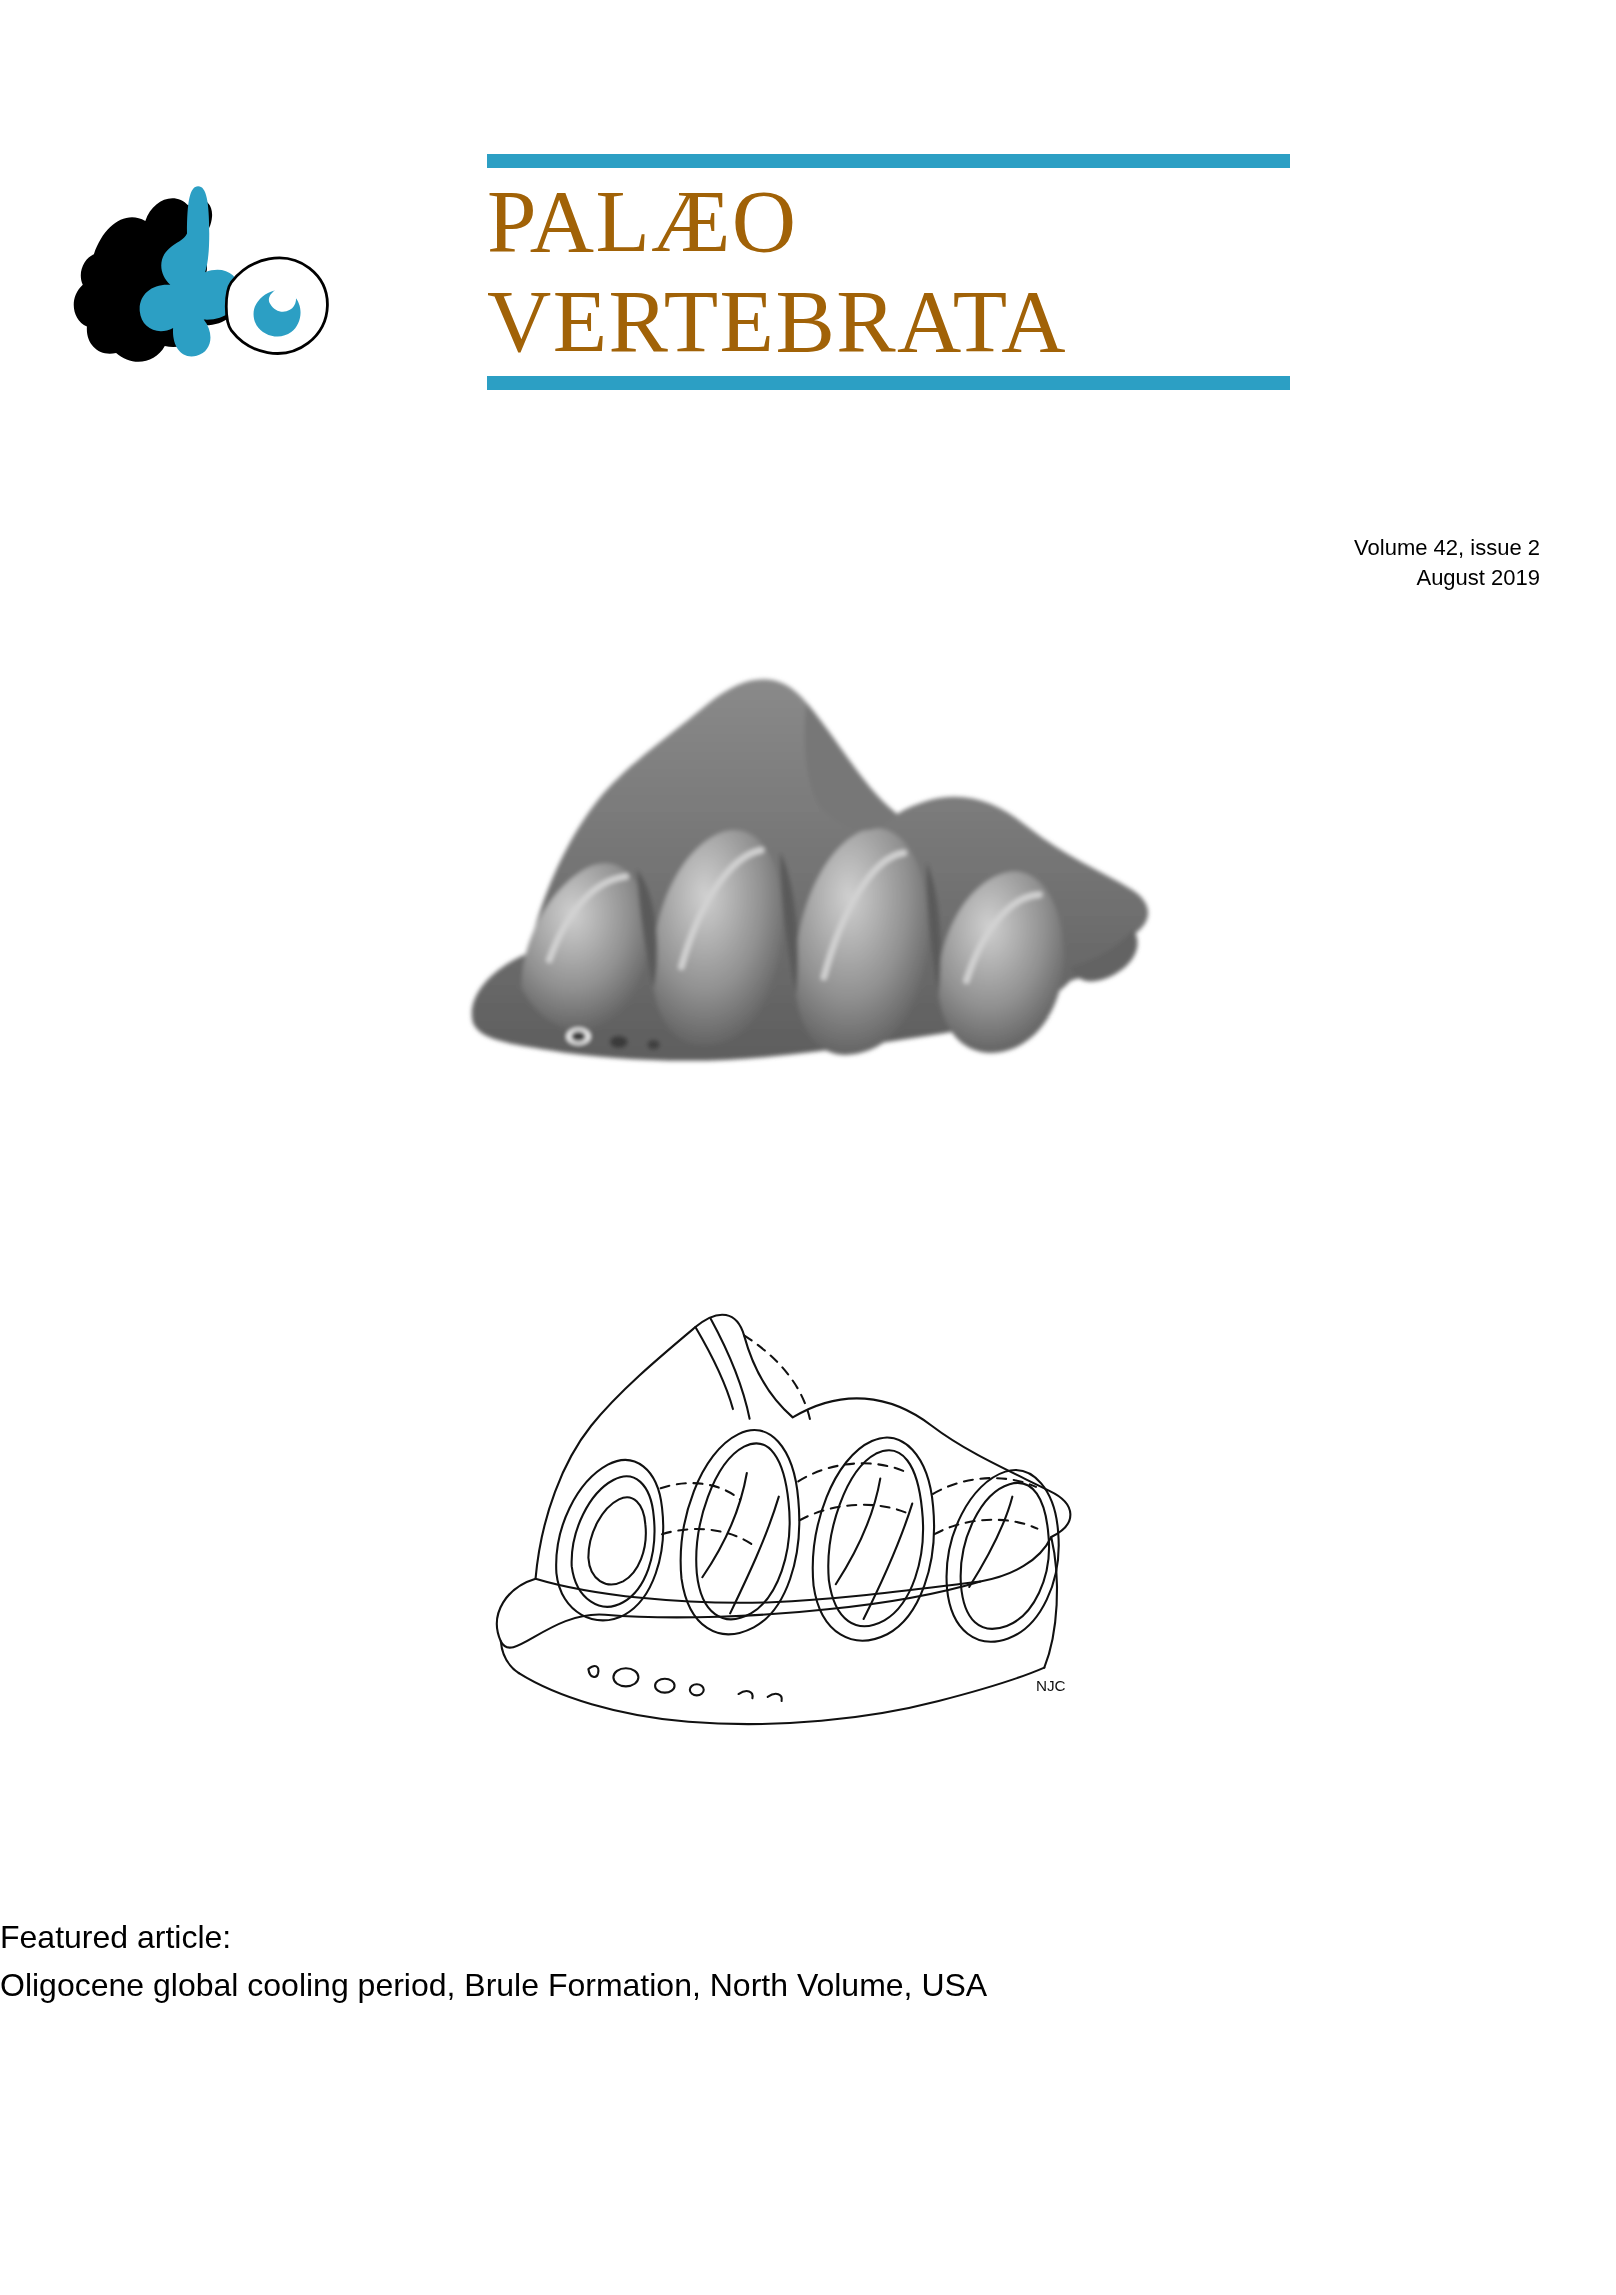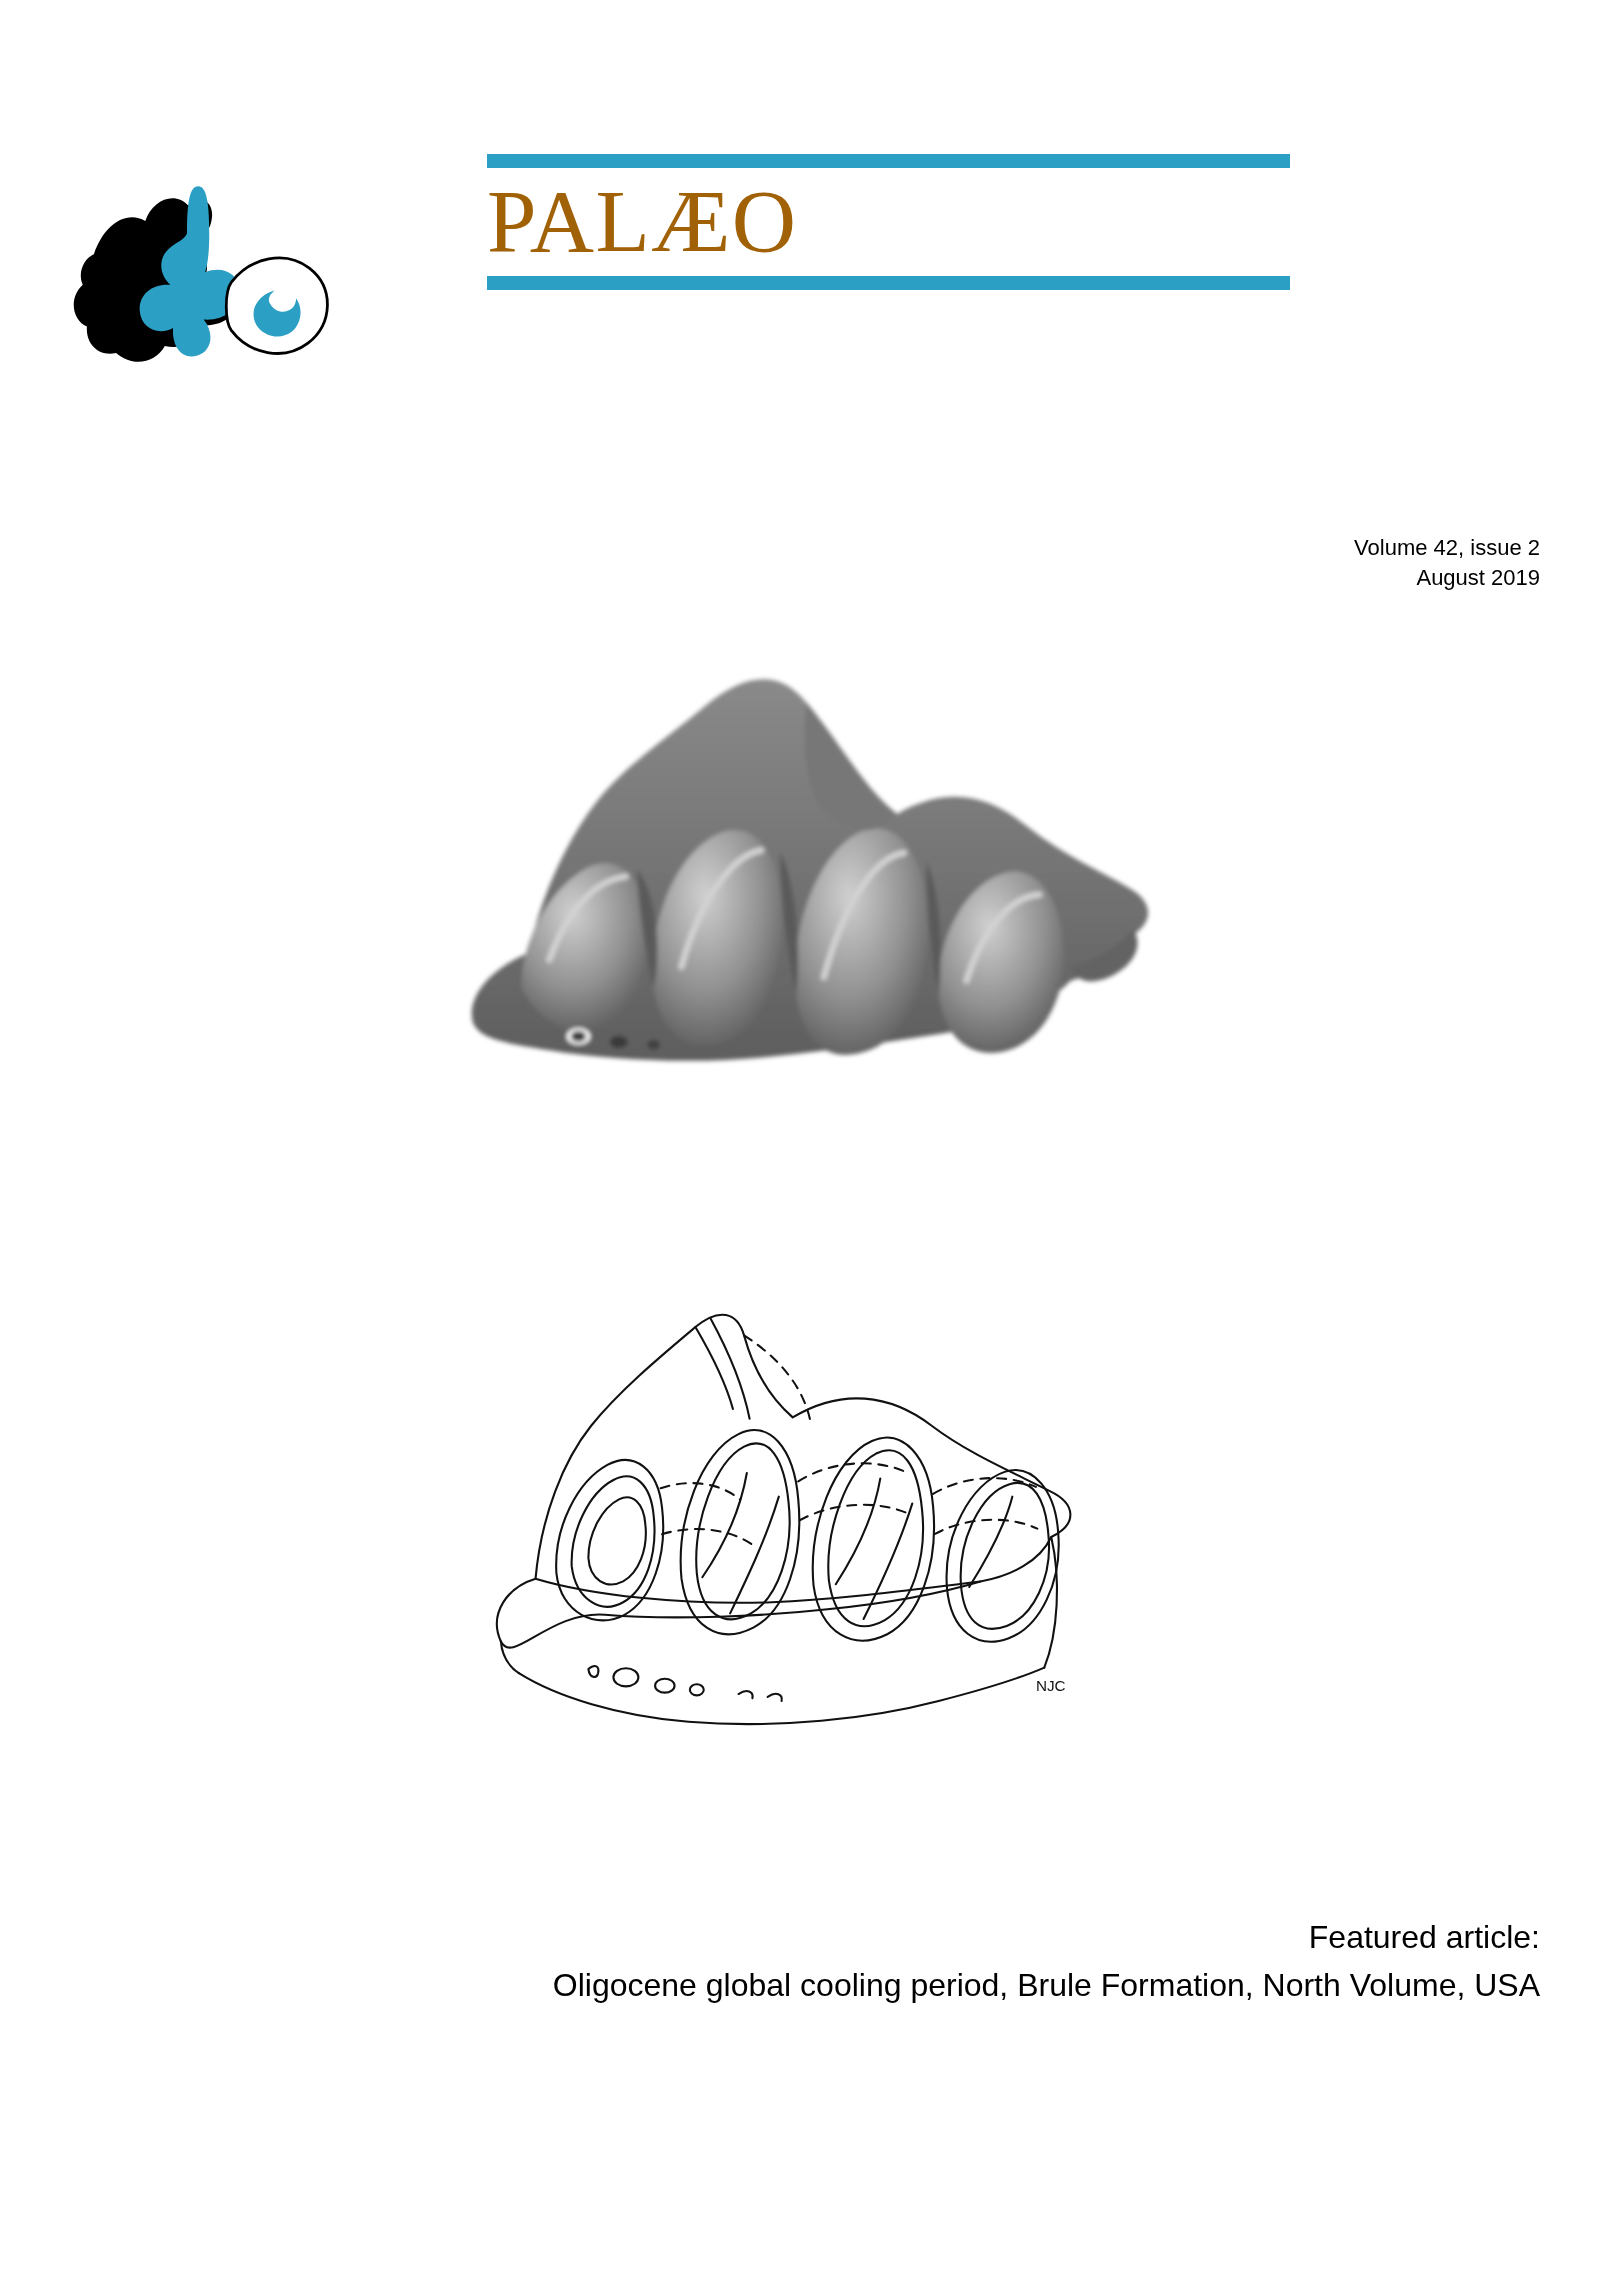--- a/index.html
+++ b/index.html
@@ -92,21 +92,21 @@
     width: 737px;
     height: 556px;
   }
 
   
   .featured {
     position: absolute;
     left: 0;
     right: 77px;
     top: 1913px;
-    text-align: right;
+    text-align: left;
     font-size: 32px;
     line-height: 1.5;
   }
   .featured div { white-space: nowrap; }
   .featured .lead { }
 
   svg { display: block; }
 </style>
 </head>
 <body>
@@ -153,20 +153,21 @@
         c14,14 12,40 -4,52
         c-16,12 -40,6 -50,-10
         c-6,-10 -6,-24 2,-34 z"></path>
       <path fill="#ffffff" d="M320 206 c8,-10 22,-12 30,-4 c8,8 6,22 -4,28 c-10,6 -22,2 -28,-8 c-4,-6 -2,-12 2,-16 z"></path>
     </svg>
   </div>
 
   <div class="journal-title">
     <div class="rule top"></div>
     <div class="title-line">PALÆO</div>
+    <div class="title-line">VERTEBRATA</div>
     <div class="rule bottom"></div>
   </div>
 
 </div>
 
 <div class="issue-info">
   <div>Volume 42, issue 2</div>
   <div>August 2019</div>
 </div>
 

